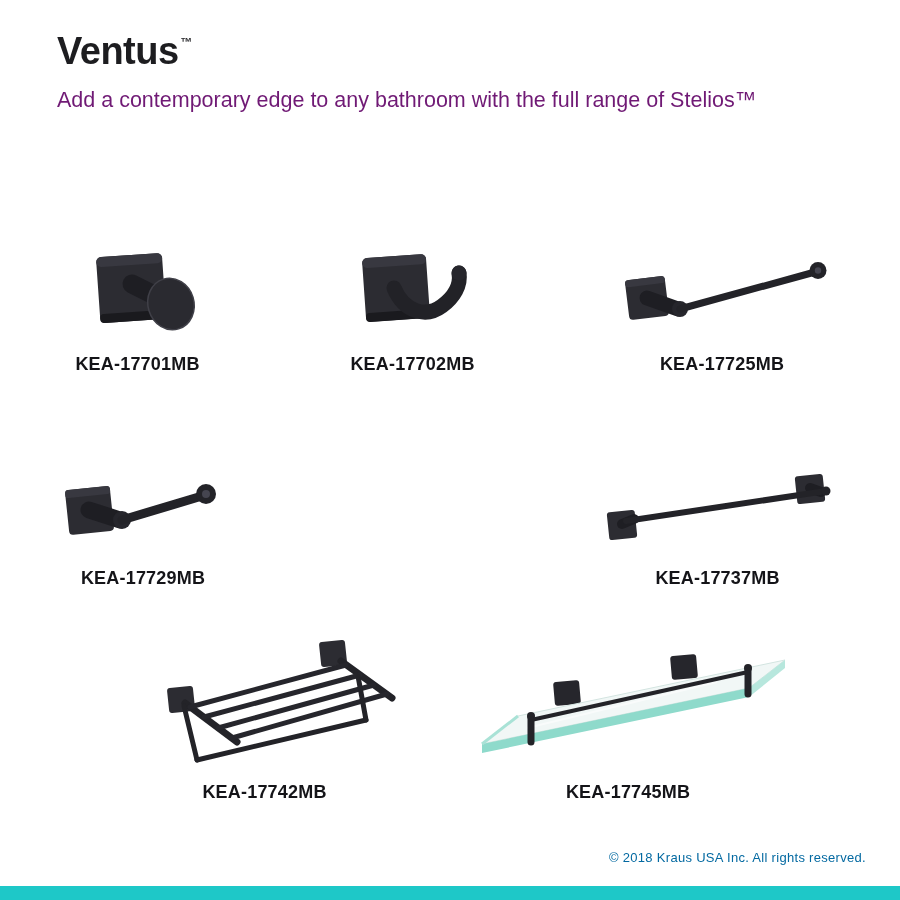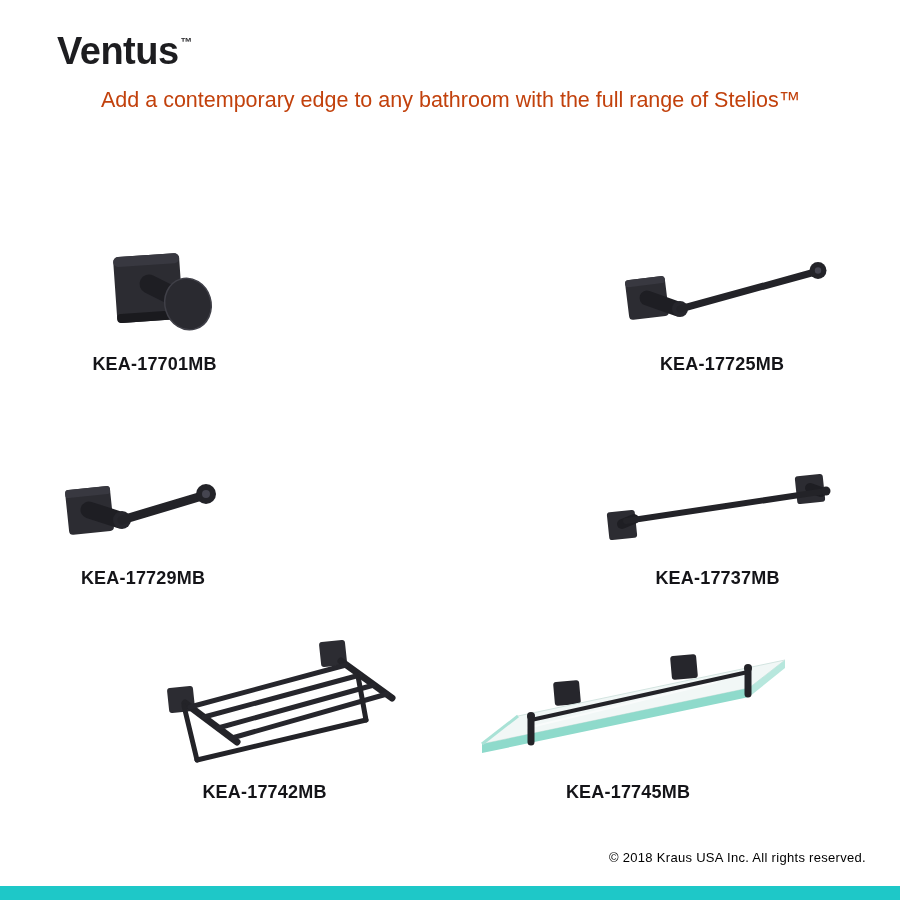--- a/index.html
+++ b/index.html
@@ -4,38 +4,38 @@
 <style>
   html,body{margin:0;padding:0;background:#ffffff;}
   body{width:900px;height:900px;font-family:"Liberation Sans","DejaVu Sans",sans-serif;}
   .page{position:relative;width:900px;height:900px;background:#ffffff;overflow:hidden;}
 
   
   .brand-title{position:absolute;left:57px;top:30px;margin:0;font-size:38px;font-weight:bold;
     letter-spacing:-0.5px;color:#1d1d20;}
   .brand-title sup{font-size:12px;font-weight:bold;color:#2a2a2d;position:relative;top:-4px;left:2px;}
   .description{position:absolute;left:57px;top:86px;width:800px;font-size:21.5px;line-height:28px;
-    color:#c2410c;font-weight:400;margin-left:44px;}
+    color:#701a75;font-weight:400;}
 
   
   .cell{position:absolute;display:flex;flex-direction:column;align-items:center;margin:0;}
   .cell .img{display:flex;align-items:center;justify-content:center;width:100%;}
   .cell figcaption{font-weight:bold;font-size:18px;color:#141418;letter-spacing:.2px;margin-top:4px;white-space:nowrap;}
 
-  .p1{left:72px; top:238px;width:165px}.p1 .img{height:112px}
+  .p1{left:55px; top:238px;width:165px}.p1 .img{height:112px}
   .p2{left:330px;top:238px;width:165px}.p2 .img{height:112px}
   .p3{left:598px;top:238px;width:248px}.p3 .img{height:112px}
   .p4{left:48px; top:452px;width:190px}.p4 .img{height:112px}
   .p5{left:310px;top:452px;width:240px}.p5 .img{height:112px}
   .p6{left:590px;top:452px;width:255px}.p6 .img{height:112px}
   .p7{left:102px;top:636px;width:325px}.p7 .img{height:142px}
   .p8{left:448px;top:636px;width:360px}.p8 .img{height:142px}
 
   
-  .copyright{position:absolute;right:34px;top:850px;font-size:13px;color:#000000;letter-spacing:.3px;}
+  .copyright{position:absolute;right:34px;top:850px;font-size:13px;color:#0369a1;letter-spacing:.3px;}
   .accent-bar{position:absolute;left:0;bottom:0;width:900px;height:14px;background:#1ec8c8;}
 </style>
 </head>
 <body>
 
 <div class="page">
 
   <h1 class="brand-title"><span>Ventus</span><sup>™</sup></h1>
 
   <div class="description">
@@ -51,20 +51,34 @@
             <rect x="20" y="70" width="66" height="9" rx="4" fill="#1a1a1e"></rect>
           </g>
           <path d="M54 42 L90 60" stroke="#1e1e23" stroke-width="19" stroke-linecap="round" fill="none"></path>
           <ellipse transform="rotate(-17 93 62)" cx="93" cy="62" rx="23" ry="26" fill="#2a2a30"></ellipse>
           <ellipse transform="rotate(-17 93 62)" cx="93" cy="62" rx="23" ry="26" fill="none" stroke="#404048" stroke-width="1.5"></ellipse>
         </svg>
       </div>
     <figcaption>KEA-17701MB</figcaption>
   </figure>
 
+  <figure class="cell p2">
+    <div class="img">
+        <svg width="130" height="104" viewBox="0 0 130 104">
+          <g transform="rotate(-4 48 46)">
+            <rect x="16" y="14" width="64" height="64" rx="5" fill="#2c2c32"></rect>
+            <rect x="16" y="14" width="64" height="10" rx="5" fill="#383840"></rect>
+            <rect x="16" y="69" width="64" height="9" rx="4" fill="#1a1a1e"></rect>
+          </g>
+          <path d="M46 46 C56 70 78 76 94 64 C106 55 113 43 111 31" stroke="#222227" stroke-width="15" stroke-linecap="round" fill="none"></path>
+          <circle cx="111" cy="31" r="7.5" fill="#26262c"></circle>
+        </svg>
+      </div>
+    <figcaption>KEA-17702MB</figcaption>
+  </figure>
 
   <figure class="cell p3">
     <div class="img">
         <svg width="225" height="84" viewBox="0 0 225 84">
           <g transform="rotate(-7 37 46)">
             <rect x="17" y="26" width="40" height="40" rx="4" fill="#2c2c32"></rect>
             <rect x="17" y="26" width="40" height="7" rx="3" fill="#383840"></rect>
           </g>
           <path d="M37 46 L68 57" stroke="#1e1e23" stroke-width="15" stroke-linecap="round" fill="none"></path>
           <circle cx="70" cy="57" r="8" fill="#26262c"></circle>

